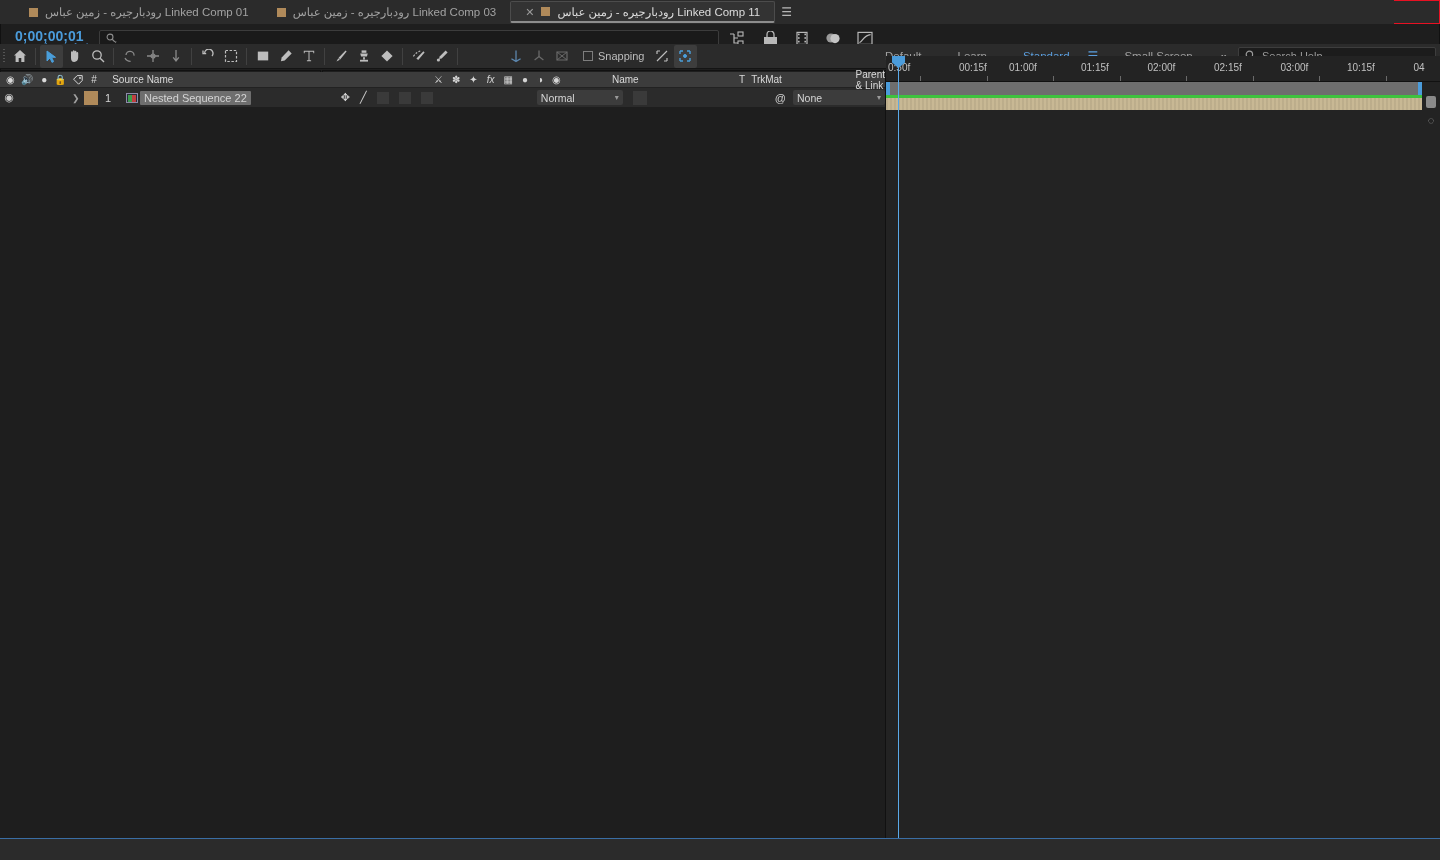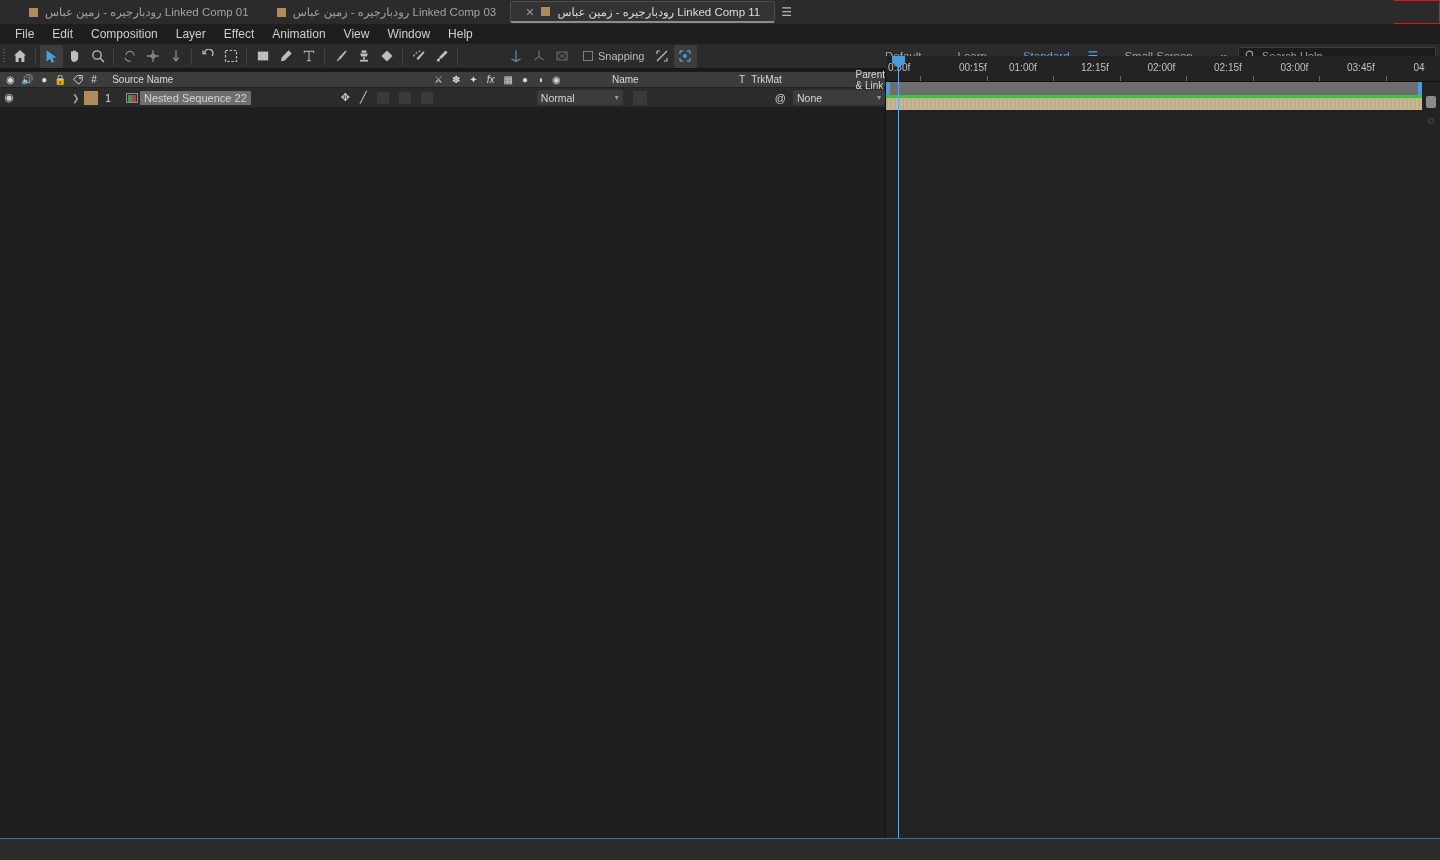--- a/index.html
+++ b/index.html
@@ -241,31 +241,20 @@
   <div class="titlebar">
     <div class="ae-logo">Ae</div>
     <div class="title-text">Adobe After Effects 2022 - D:\After Effects\My After Effects Projects\رودبارجیره\زمین عباس\املاک.aep *</div>
     <div class="winbtns">
       <div class="winbtn">─</div>
       <div class="winbtn">❐</div>
       <div class="winbtn close">✕</div>
     </div>
   </div>
 
-  <div class="menubar">
-    <div class="menuitem">File</div>
-    <div class="menuitem">Edit</div>
-    <div class="menuitem">Composition</div>
-    <div class="menuitem">Layer</div>
-    <div class="menuitem">Effect</div>
-    <div class="menuitem">Animation</div>
-    <div class="menuitem">View</div>
-    <div class="menuitem">Window</div>
-    <div class="menuitem">Help</div>
-  </div>
 
   <div class="toolbar">
     <div class="grip"></div>
     <div class="tool">
       <svg width="14" height="14" viewBox="0 0 14 14">
           <path d="M7 1L1 6.5h1.6V13h3.1V9h2.6v4h3.1V6.5H13z"></path>
         </svg>
       </div>
     <div class="tsep"></div>
     <div class="tool active">
@@ -1130,29 +1119,29 @@
         </div>
     </div>
 
     <div class="tl-right">
       <div class="ruler" id="ruler">
           <div class="ticklbl" style="left: 2px;">0:50f</div>
           <div class="ticklbl" style="left: 73px;">00:15f</div>
           <div class="tickmark" style="left: 34px;"></div>
           <div class="ticklbl" style="left: 123px;">01:00f</div>
           <div class="tickmark" style="left: 100.5px;"></div>
-          <div class="ticklbl" style="left: 195px;">12:15f</div>
+          <div class="ticklbl" style="left: 195px;">01:15f</div>
           <div class="tickmark" style="left: 167px;"></div>
           <div class="ticklbl" style="left: 261.5px;">02:00f</div>
           <div class="tickmark" style="left: 233.5px;"></div>
           <div class="ticklbl" style="left: 328px;">02:15f</div>
           <div class="tickmark" style="left: 300px;"></div>
           <div class="ticklbl" style="left: 394.5px;">03:00f</div>
           <div class="tickmark" style="left: 366.5px;"></div>
-          <div class="ticklbl" style="left: 461px;">03:45f</div>
+          <div class="ticklbl" style="left: 461px;">10:15f</div>
           <div class="tickmark" style="left: 433px;"></div>
           <div class="ticklbl" style="left: 527.5px;">04</div>
           <div class="tickmark" style="left: 499.5px;"></div>
         </div>
       <div class="workbar"></div>
       <div class="greenline"></div>
       <div class="layerbar"></div>
       <div class="cti">
         <div class="cti-head"></div>
       </div>

